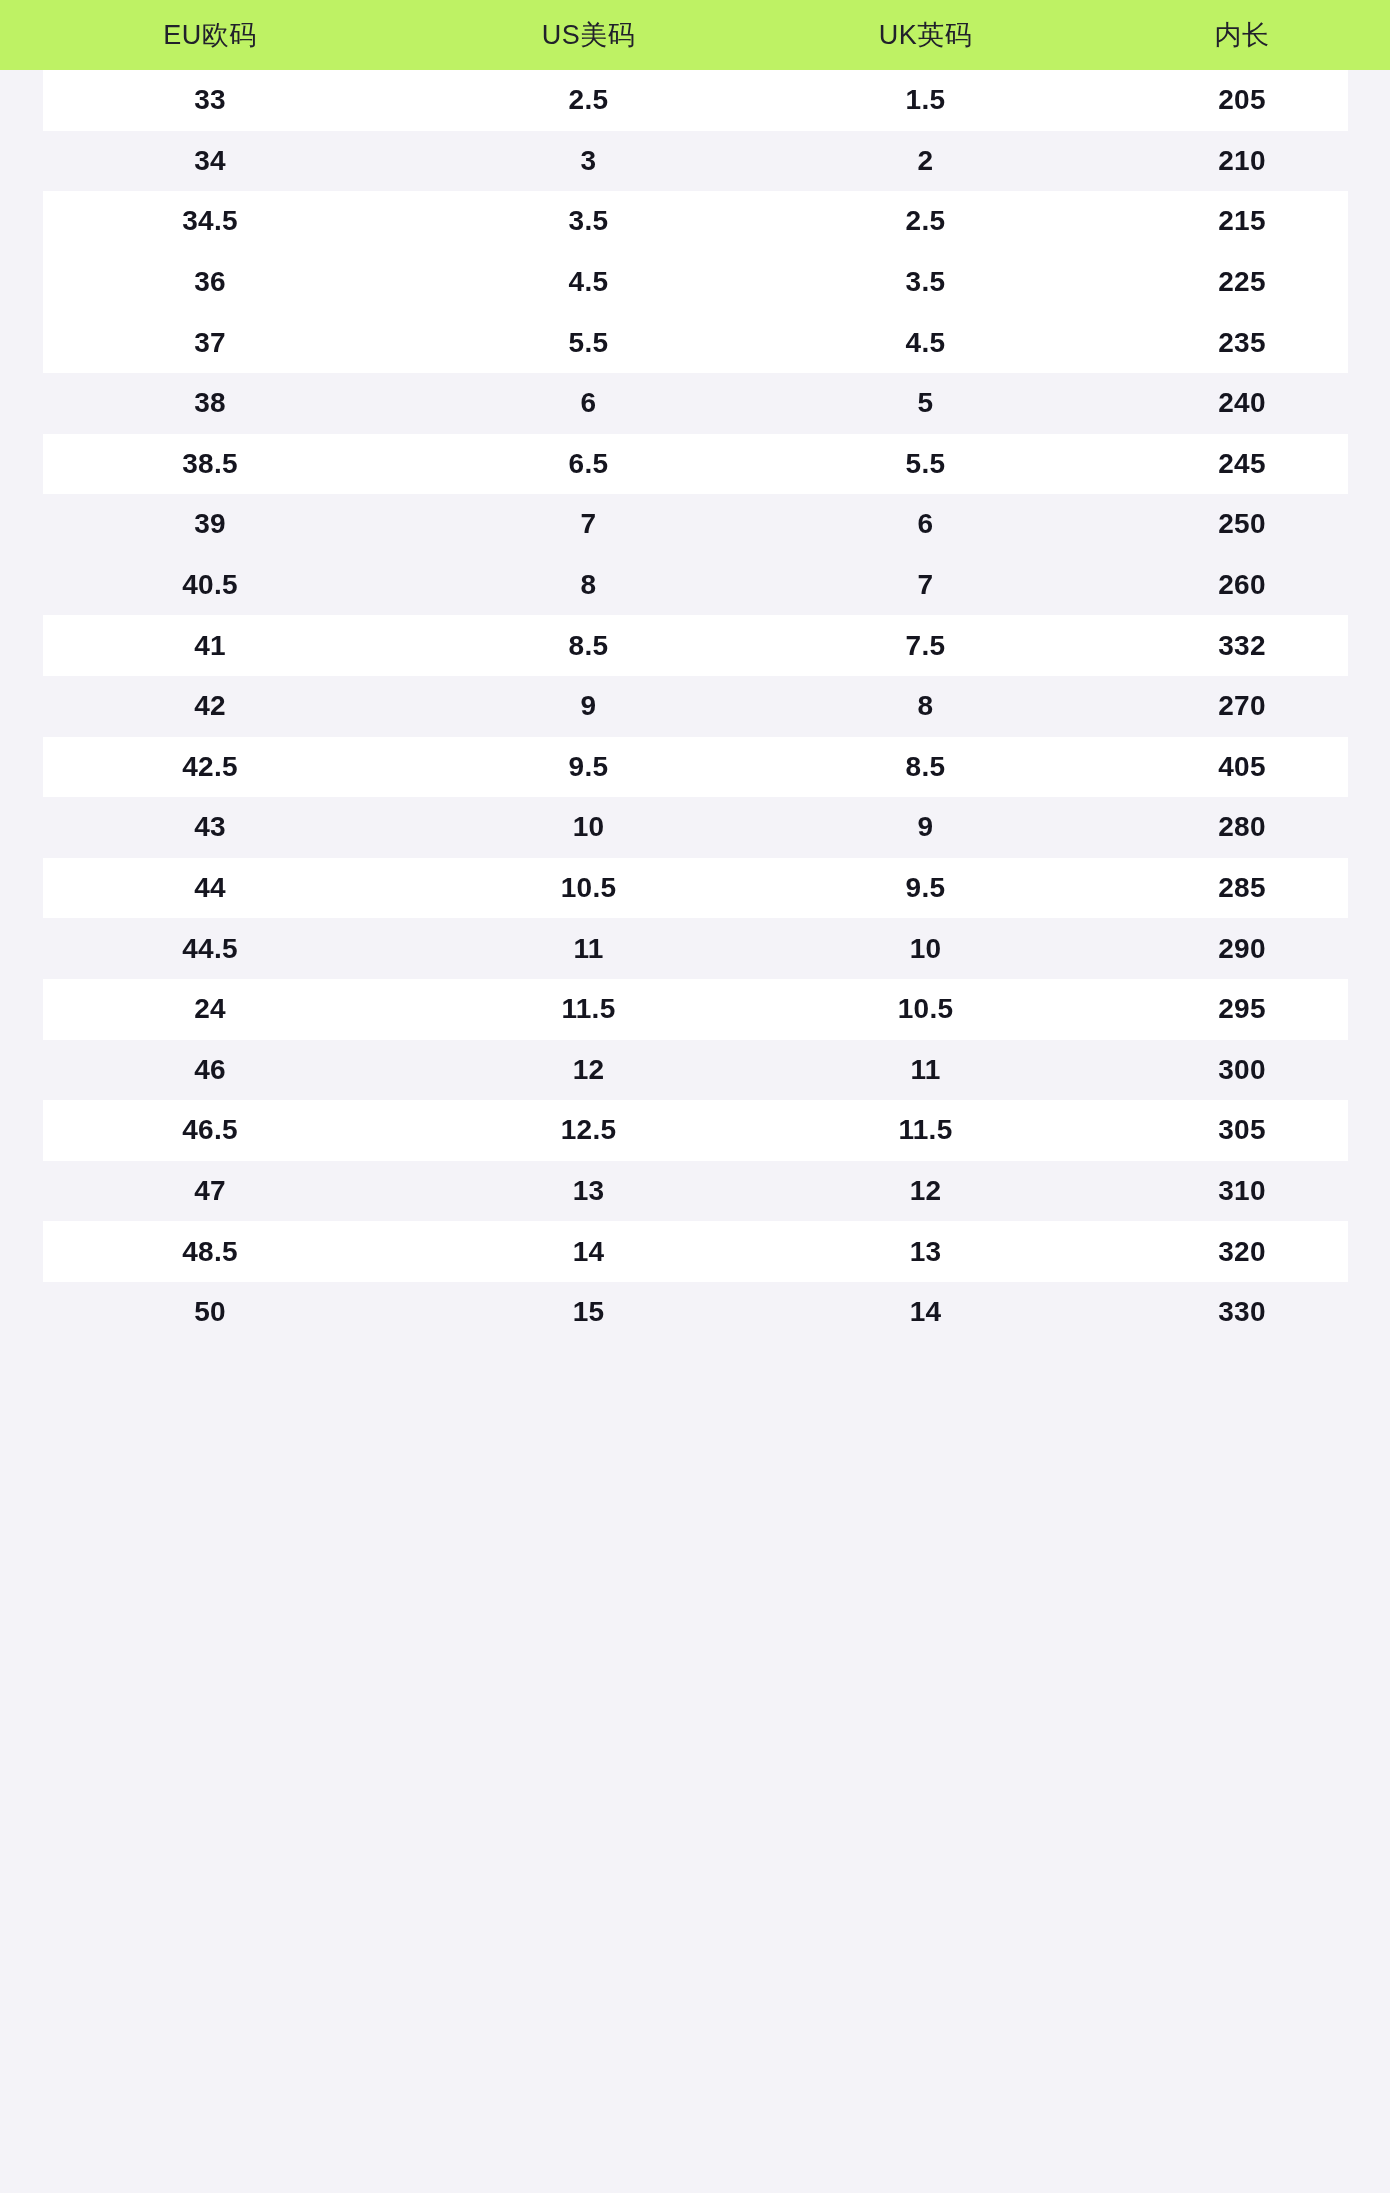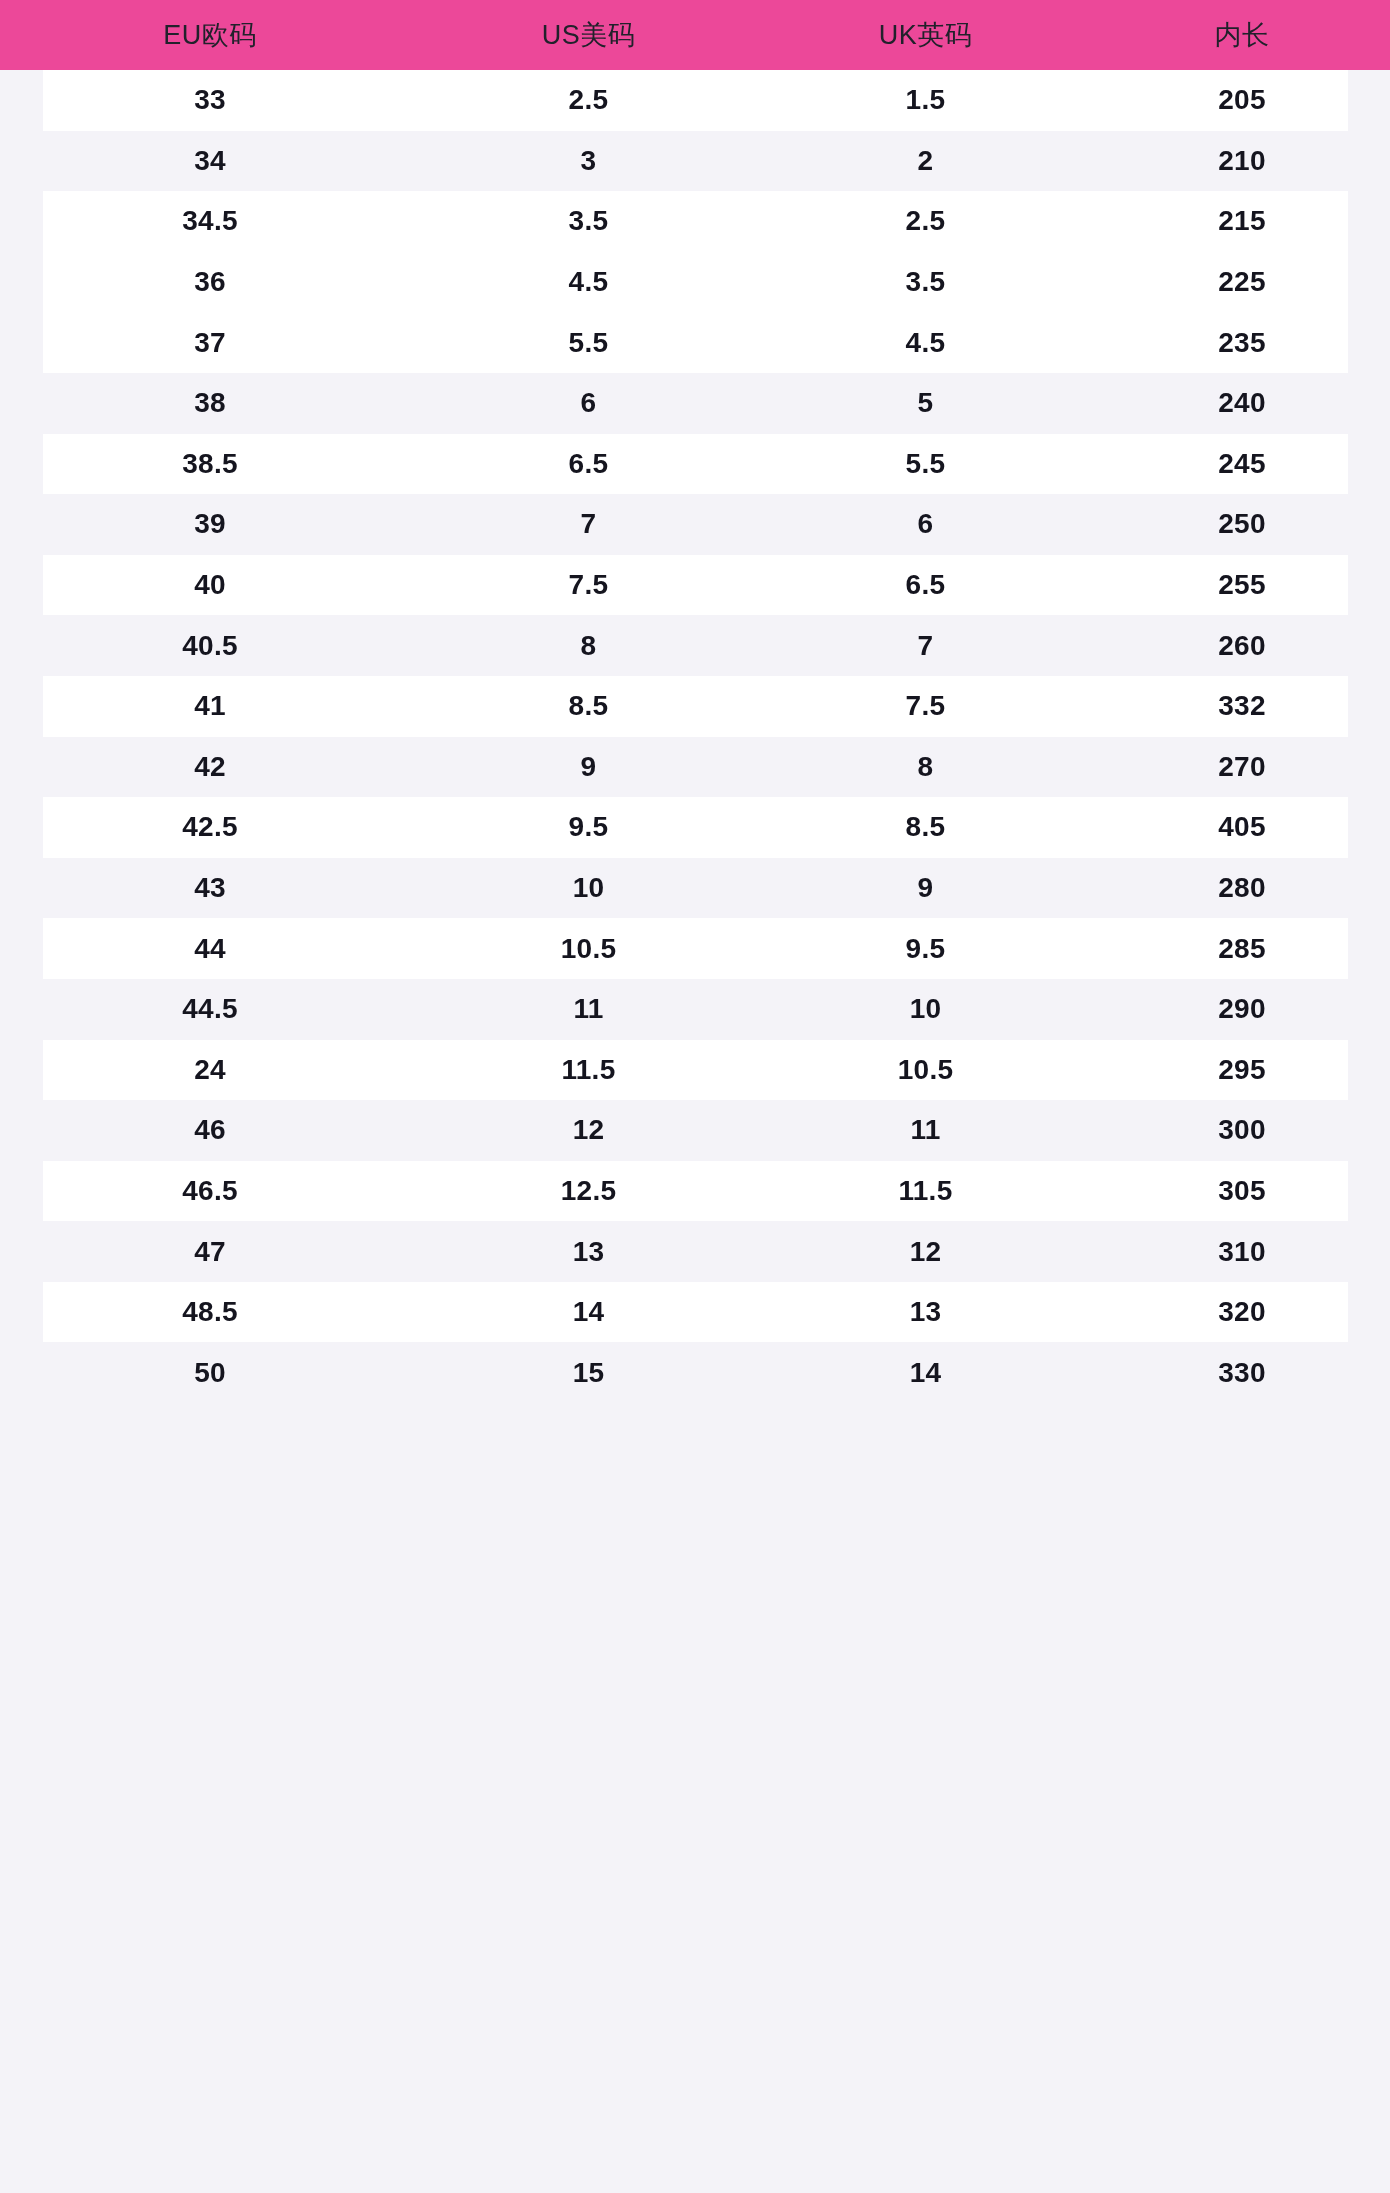--- a/index.html
+++ b/index.html
@@ -27,21 +27,21 @@
     border-collapse: collapse;
     table-layout: fixed;
   }
 
   .chart-table col.c1 { width: 420px; }
   .chart-table col.c2 { width: 337px; }
   .chart-table col.c3 { width: 337px; }
   .chart-table col.c4 { width: 296px; }
 
   thead th {
-    background: #ec4899;
+    background: #bef264;
     color: #21212b;
     font-weight: 400;
     font-size: 27px;
     line-height: 1;
     height: 70px;
     vertical-align: middle;
     text-align: center;
     padding: 0;
     letter-spacing: 0.5px;
   }
@@ -140,26 +140,20 @@
           <td>6.5</td>
           <td>5.5</td>
           <td>245</td>
         </tr>
         <tr class="even">
           <td class="col1">39</td>
           <td>7</td>
           <td>6</td>
           <td>250</td>
         </tr>
-        <tr class="odd">
-          <td class="col1">40</td>
-          <td>7.5</td>
-          <td>6.5</td>
-          <td>255</td>
-        </tr>
         <tr class="even">
           <td class="col1">40.5</td>
           <td>8</td>
           <td>7</td>
           <td>260</td>
         </tr>
         <tr class="odd">
           <td class="col1">41</td>
           <td>8.5</td>
           <td>7.5</td>

